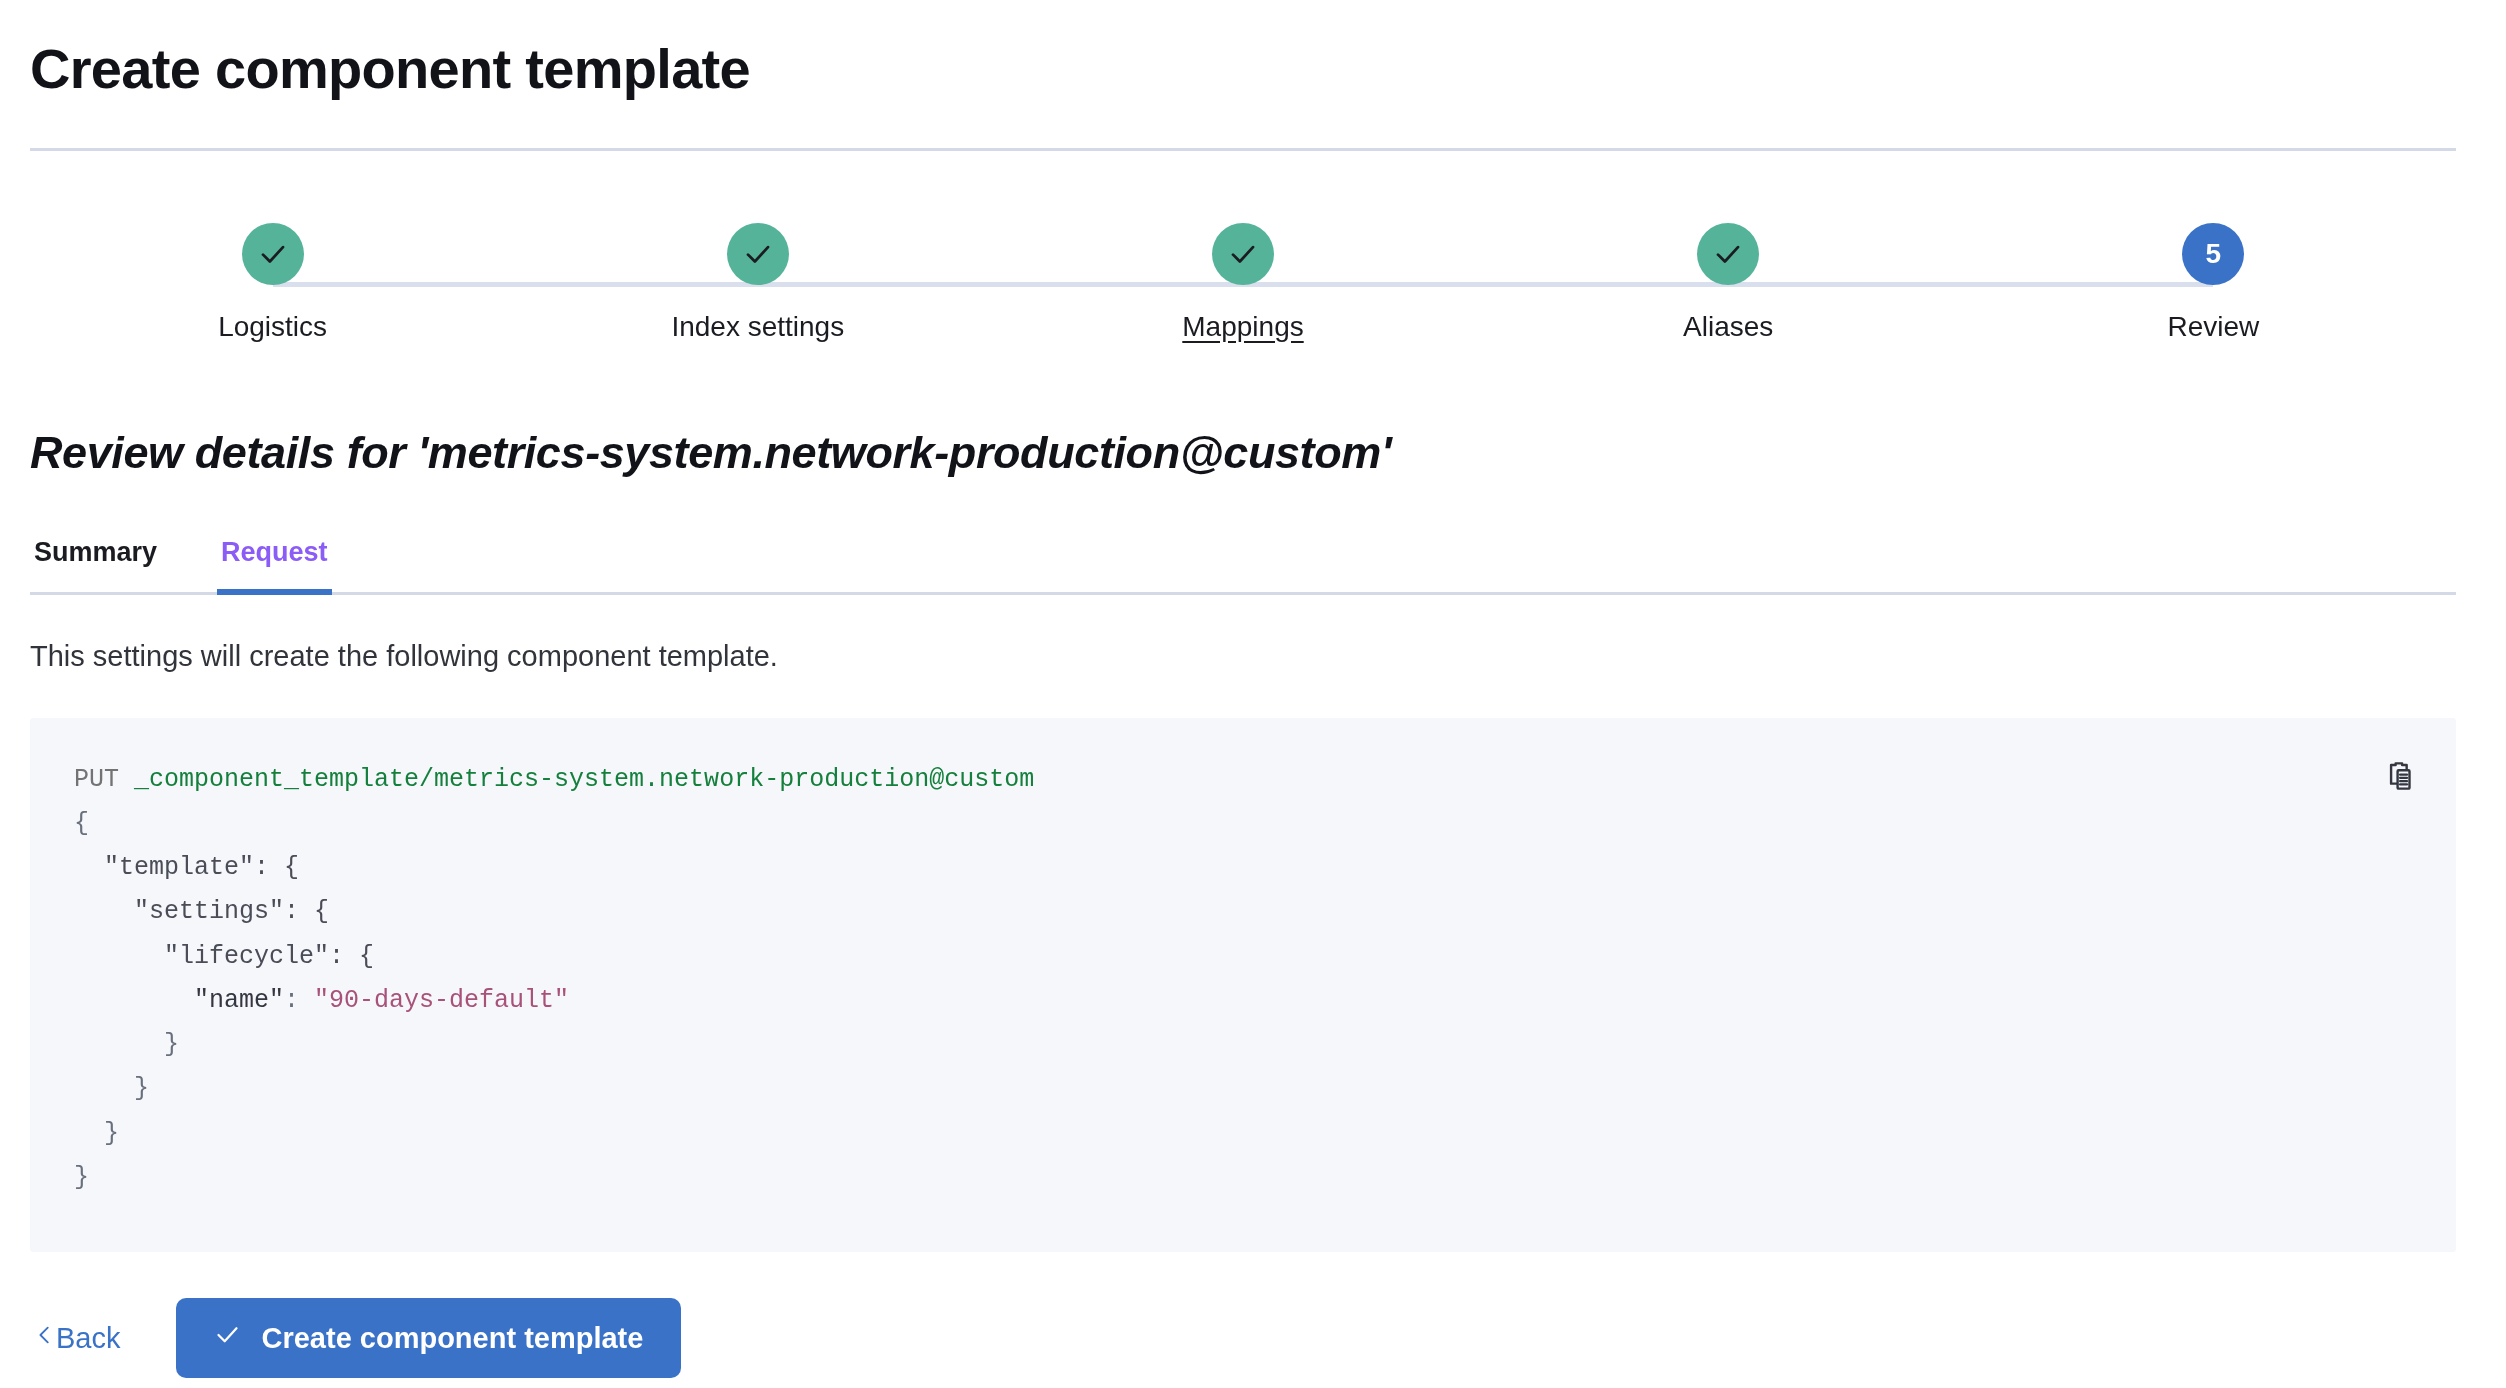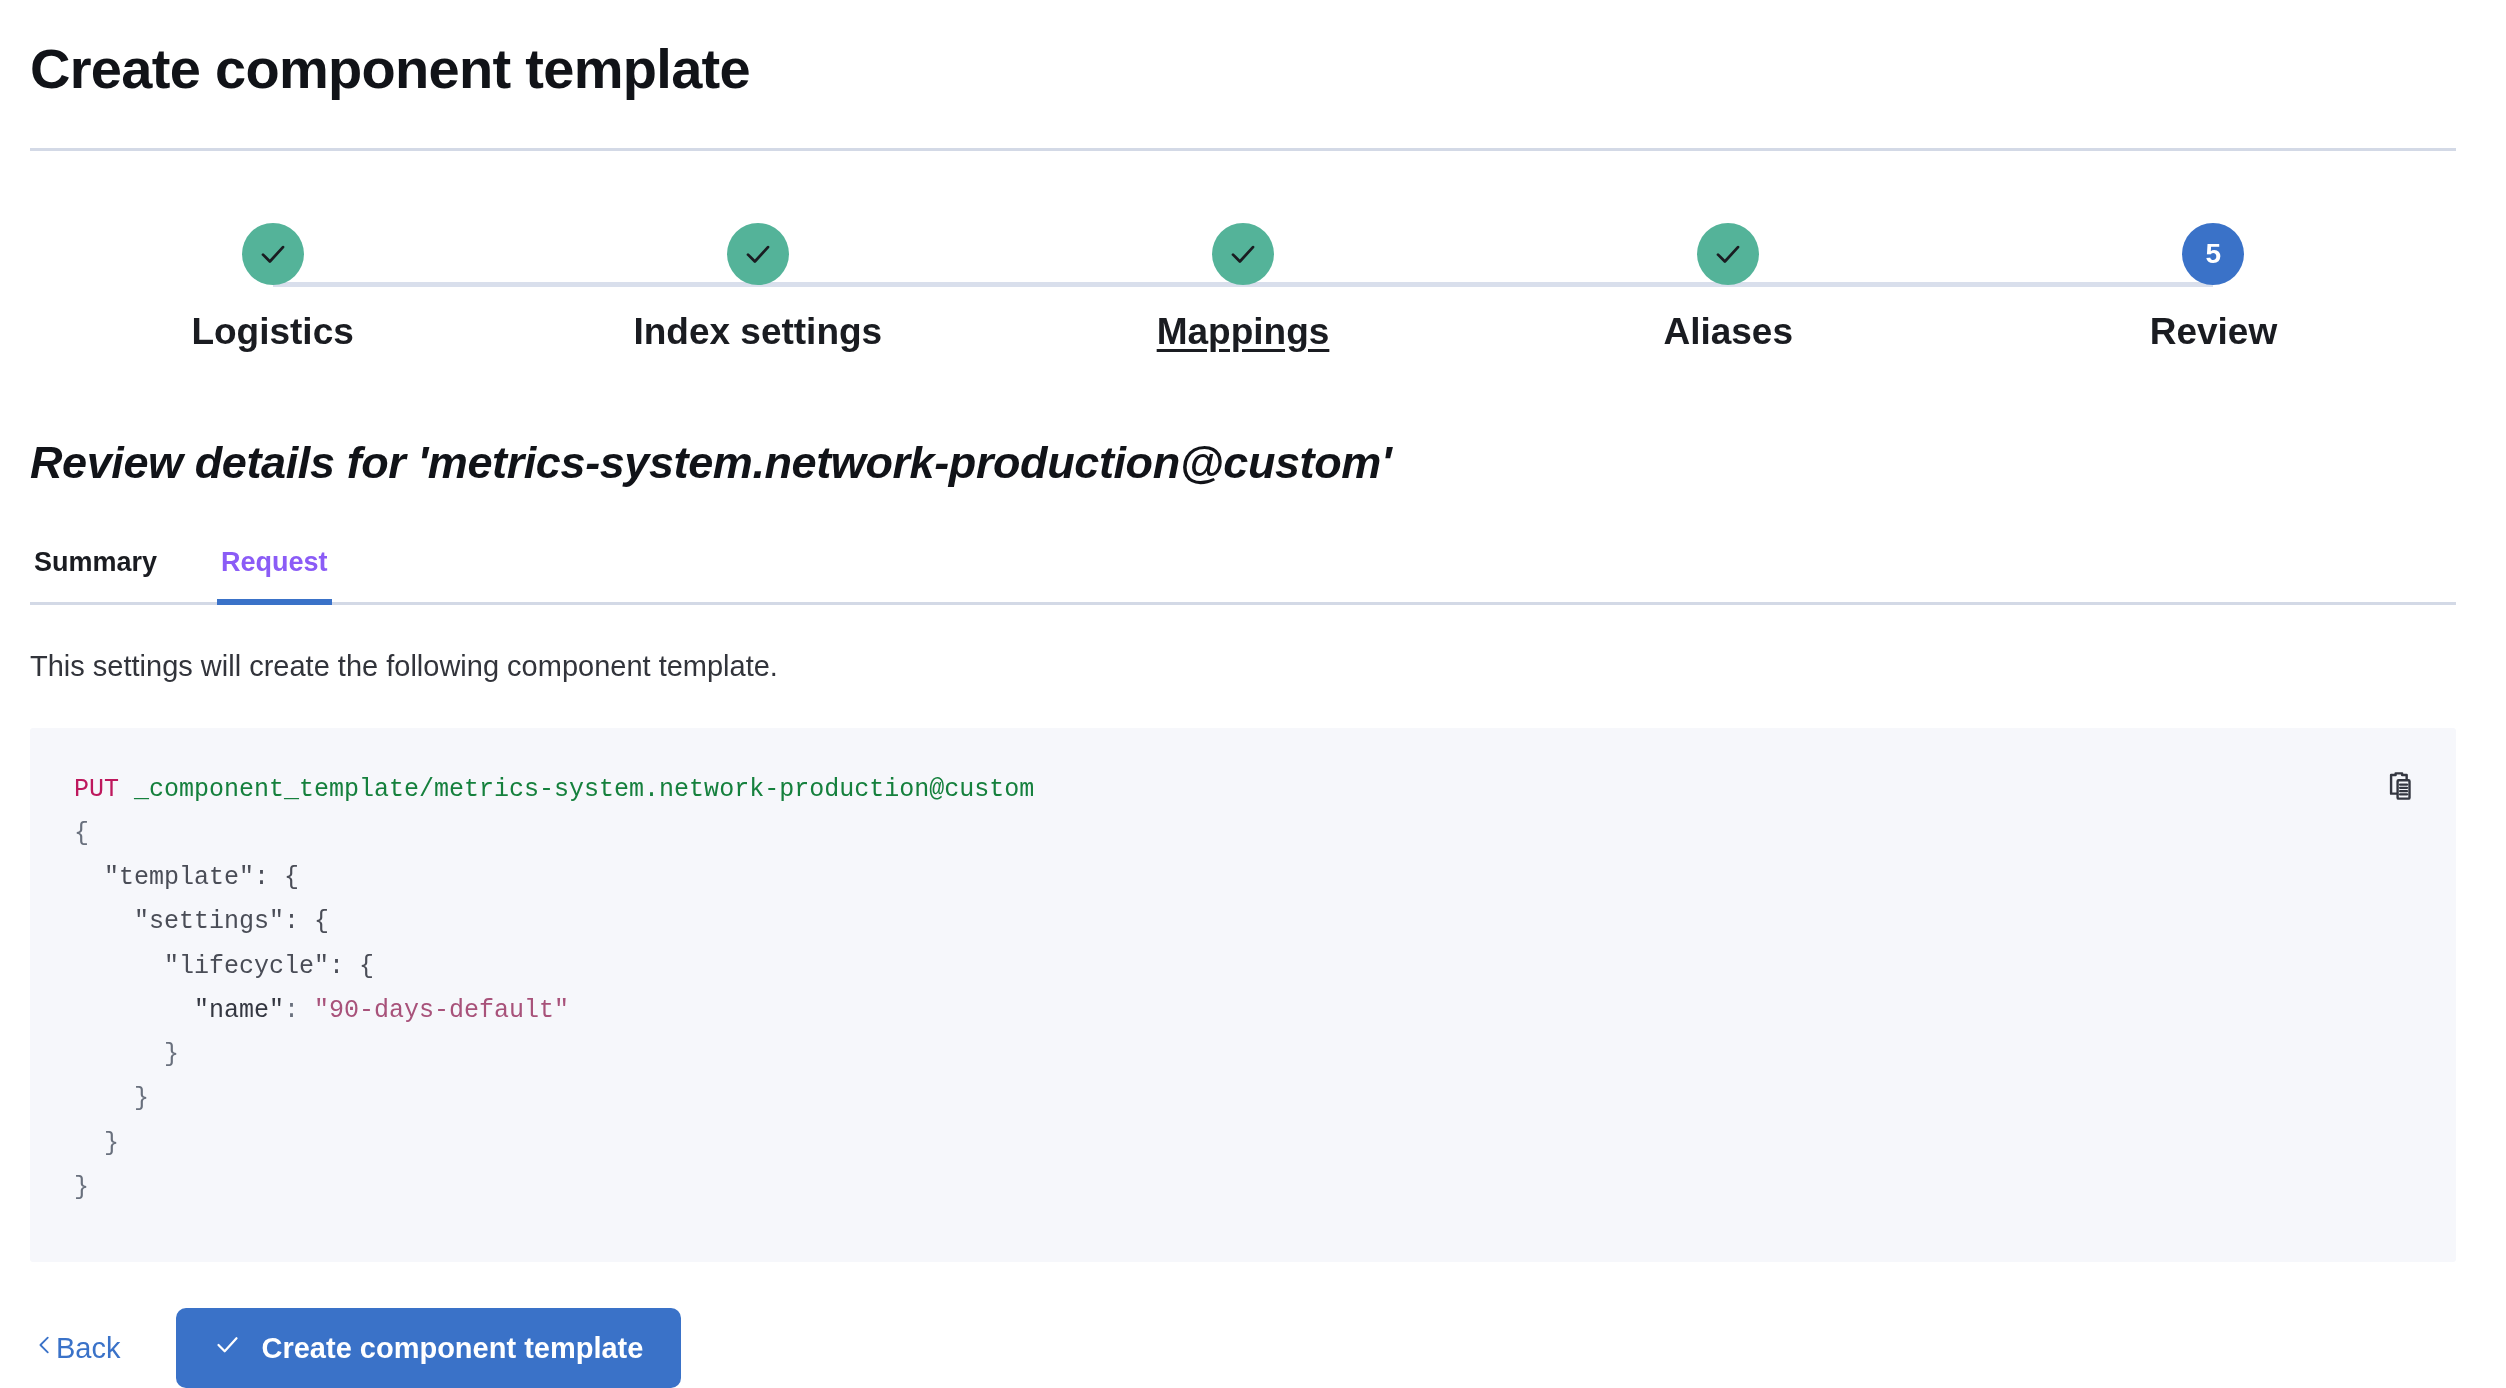--- a/index.html
+++ b/index.html
@@ -80,22 +80,22 @@
     background: #3a72c8;
     color: #ffffff;
     font-size: 28px;
     font-weight: 600;
   }
 
   .step-circle svg { display: block; }
 
   .step-label {
     margin-top: 26px;
-    font-size: 37px;
-    font-weight: 700;
+    font-size: 28px;
+    font-weight: 400;
     color: #1a1c21;
     white-space: nowrap;
   }
 
   .step-label.underlined { text-decoration: underline; text-underline-offset: 5px; }
 
   
   .review-heading {
     margin-top: 84px;
     font-size: 45px;
@@ -156,21 +156,21 @@
 
   pre.code {
     font-family: "Liberation Mono", "DejaVu Sans Mono", monospace;
     font-size: 25px;
     line-height: 1.77;
     color: #4a4d57;
     white-space: pre;
     margin: 0;
   }
 
-  .tok-method { color: #be185d; text-align: right; }
+  .tok-method { color: #737373; text-align: right; }
   .tok-url    { color: #15803d; }
   .tok-key    { color: #343741; }
   .tok-punct  { color: #69707d; }
   .tok-string { color: #a8527a; }
 
   .copy-btn {
     position: absolute;
     top: 36px;
     right: 32px;
     width: 46px;

